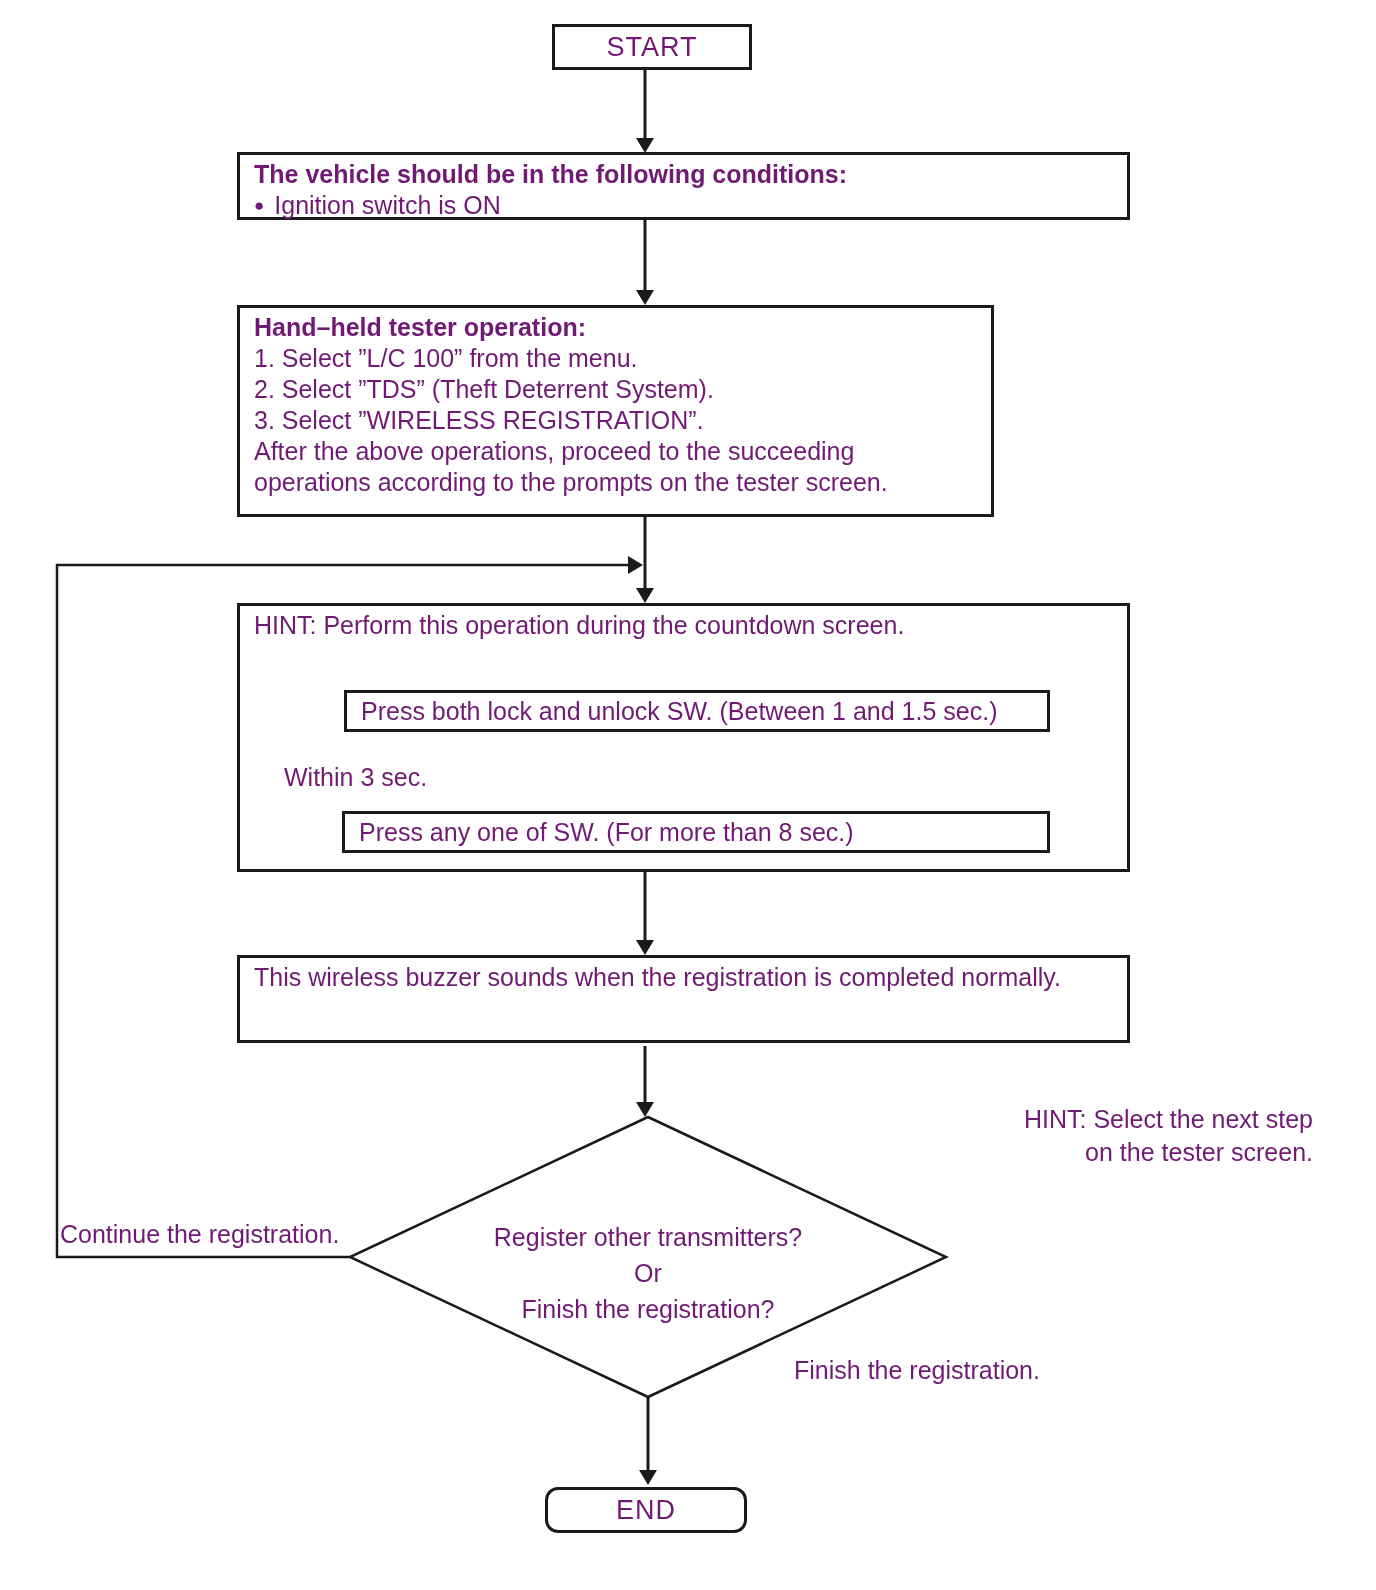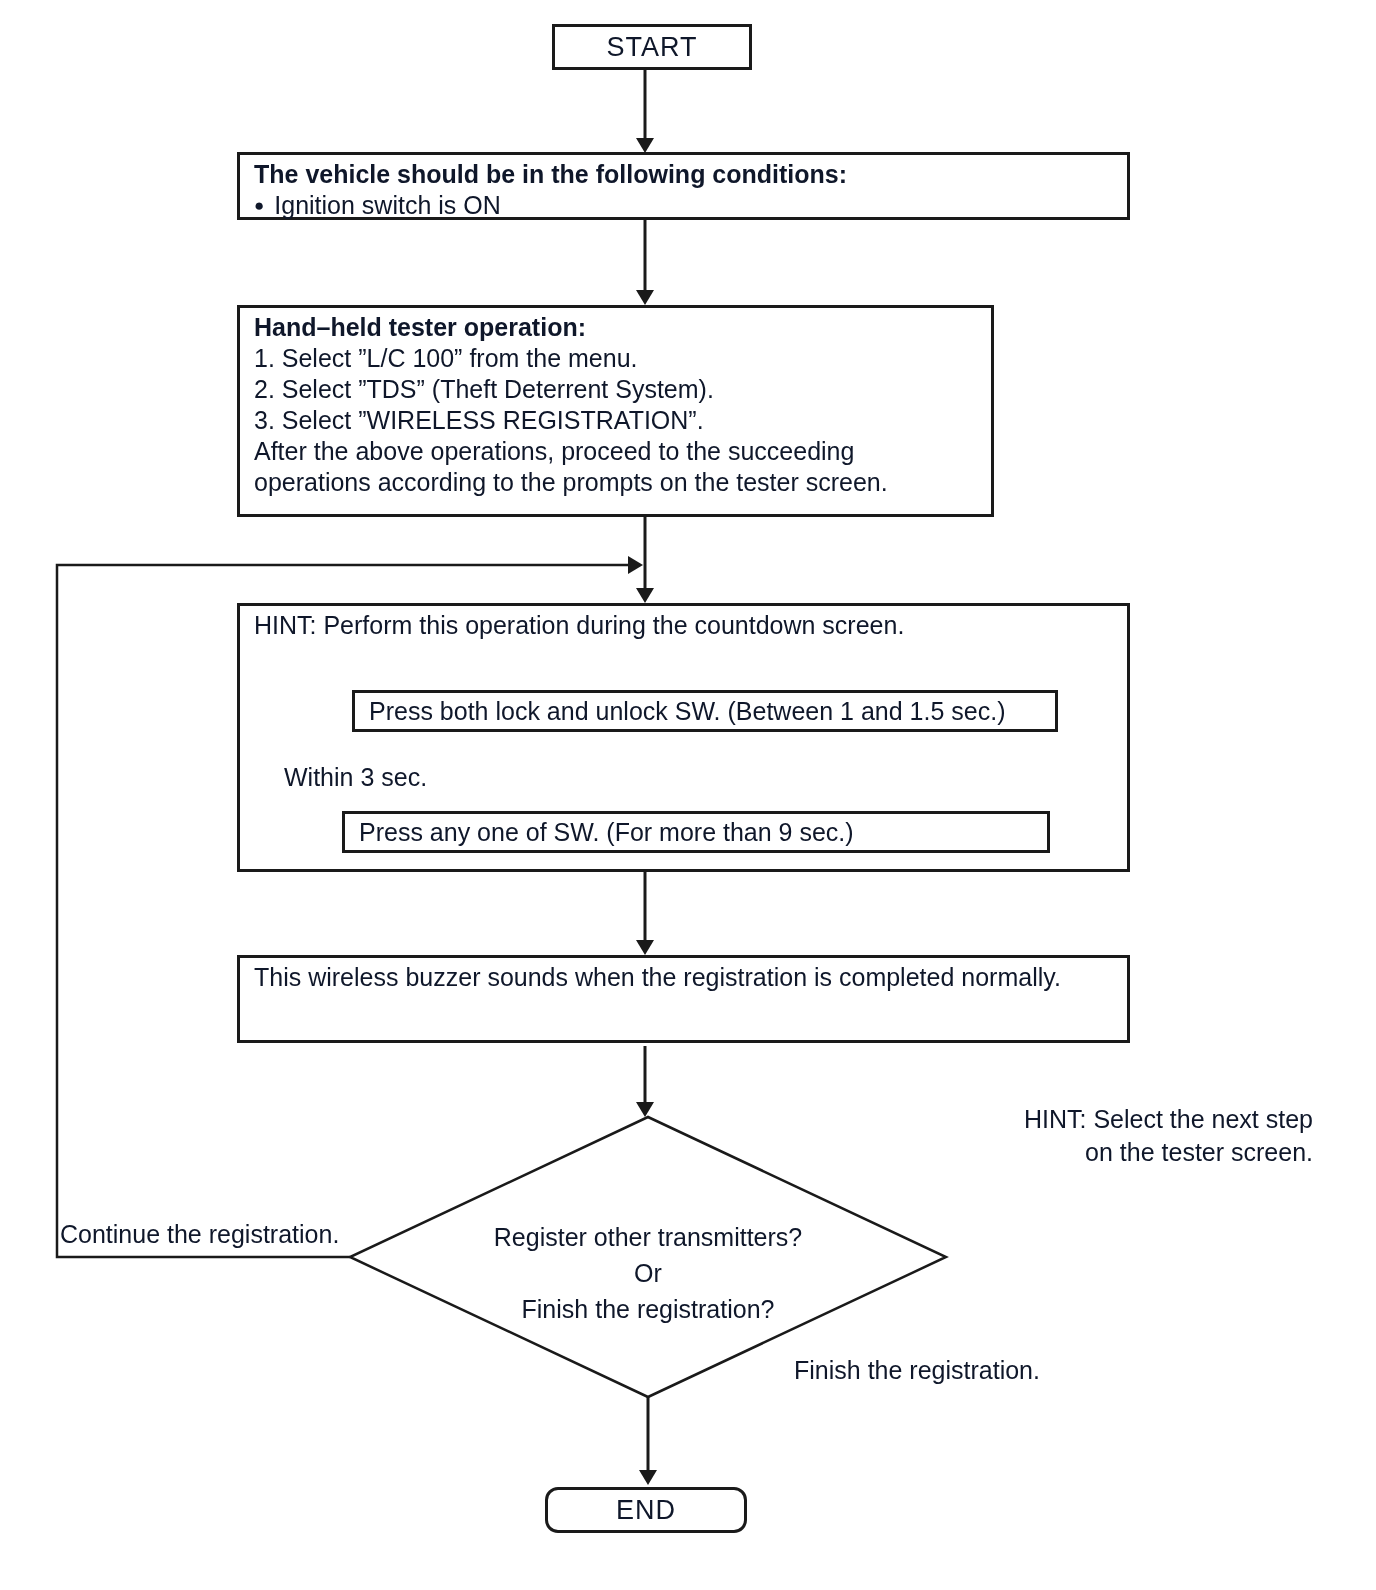--- a/index.html
+++ b/index.html
@@ -1,21 +1,21 @@
 <!DOCTYPE html>
 <html style="--ink: #1a1a1a; --paper: #ffffff;"><head>
 <meta charset="utf-8">
 <style>
   :root { --ink:#1a1a1a; --paper:#ffffff; }
   html,body { margin:0; padding:0; background:var(--paper); }
   #canvas {
     position:relative; width:1376px; height:1590px;
     background:var(--paper);
     font-family:"Liberation Sans", sans-serif;
-    color:#0f172a;
+    color:#701a75;
   }
   #connectors { position:absolute; left:0; top:0; }
   .box {
     position:absolute; box-sizing:border-box;
     border:3px solid var(--ink); background:var(--paper);
   }
   .terminal {
     display:flex; align-items:center; justify-content:center;
     font-size:27px; letter-spacing:1px;
   }
@@ -116,26 +116,26 @@
     <div>1. Select ”L/C 100” from the menu.</div>
     <div>2. Select ”TDS” (Theft Deterrent System).</div>
     <div>3. Select ”WIRELESS REGISTRATION”.</div>
     <div class="note">After the above operations, proceed to the succeeding operations according to the prompts on the tester screen.</div>
   </div>
 
   <div class="box content" style="left:237px; top:603px; width:893px; height:269px;">
     <div>HINT: Perform this operation during the countdown screen.</div>
   </div>
 
-  <div class="inner-box" style="left:352px; top:690px; width:706px; height:42px;">
+  <div class="inner-box" style="left:344px; top:690px; width:706px; height:42px;">
     <span>Press both lock and unlock SW. (Between 1 and 1.5 sec.)</span>
   </div>
   <div class="float-label" style="left:284px; top:763px;">Within 3 sec.</div>
   <div class="inner-box" style="left:342px; top:811px; width:708px; height:42px;">
-    <span>Press any one of SW. (For more than 9 sec.)</span>
+    <span>Press any one of SW. (For more than 8 sec.)</span>
   </div>
 
   <div class="box content" style="left:237px; top:955px; width:893px; height:88px;">
     <div class="buzzer-text">This wireless buzzer sounds when the registration is completed normally.</div>
   </div>
 
   <div class="decision-text">
     <div>Register other transmitters?</div>
     <div>Or</div>
     <div>Finish the registration?</div>

